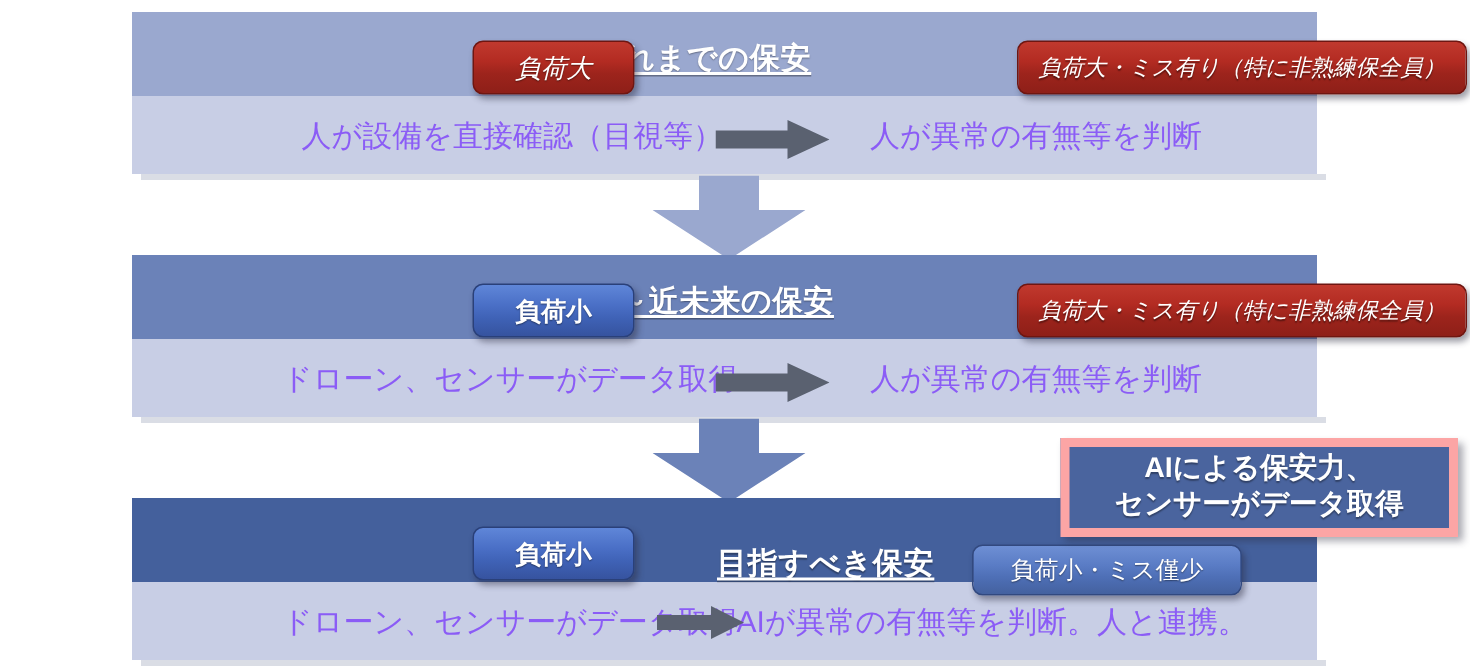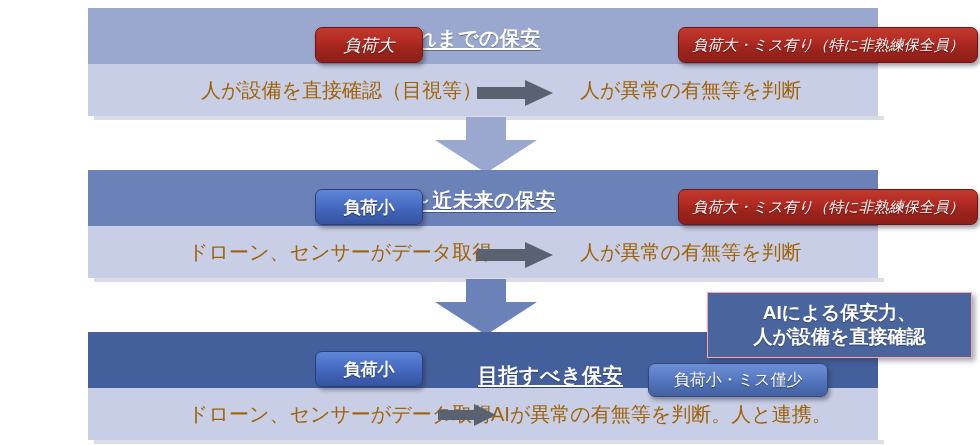--- a/index.html
+++ b/index.html
@@ -37,21 +37,21 @@
     text-decoration:underline;
     text-underline-offset:3px;
     white-space:nowrap;
     letter-spacing:.5px;
     text-shadow:0 1px 1px rgba(0,0,0,.35);
   }
 
   
   .body-text{
     position:absolute;
-    color:#a16207;
+    color:#8b5cf6;
     white-space:nowrap;
   }
 
   
   .pill{
     position:absolute;
     display:flex;align-items:center;justify-content:center;
     color:#ffffff;
     white-space:nowrap;
     border-radius:7px;
@@ -77,21 +77,21 @@
   
   .down-arrow{position:absolute;}
 
   
   .right-arrow{position:absolute;}
 
   
   .callout{
     position:absolute;
     background:#4a649e;
-    border:1px solid #fca5a5;
+    border:6px solid #fca5a5;
     box-sizing:border-box;
     display:flex;flex-direction:column;
     align-items:center;justify-content:center;
     color:#ffffff;font-weight:bold;
     line-height:1.28;
     box-shadow:3px 3px 5px rgba(40,40,60,.4);
     text-shadow:0 1px 1px rgba(0,0,0,.35);
   }
 </style>
 </head>
@@ -173,16 +173,16 @@
 
     <div class="right-arrow" style="left:350px;top:72px;width:58px;height:22px;">
       <svg width="58" height="22" viewBox="0 0 58 22">
         <polygon points="0,6 36,6 36,0 58,11 36,22 36,16 0,16" fill="#5a6170"></polygon>
       </svg>
     </div>
   </div>
 
   <div class="callout" style="left:707px;top:292px;width:265px;height:66px;font-size:19px;">
     <span>AIによる保安力、</span>
-    <span>人が設備を直接確認</span>
+    <span>センサーがデータ取得</span>
   </div>
 
 </div>
 
 </body></html>

